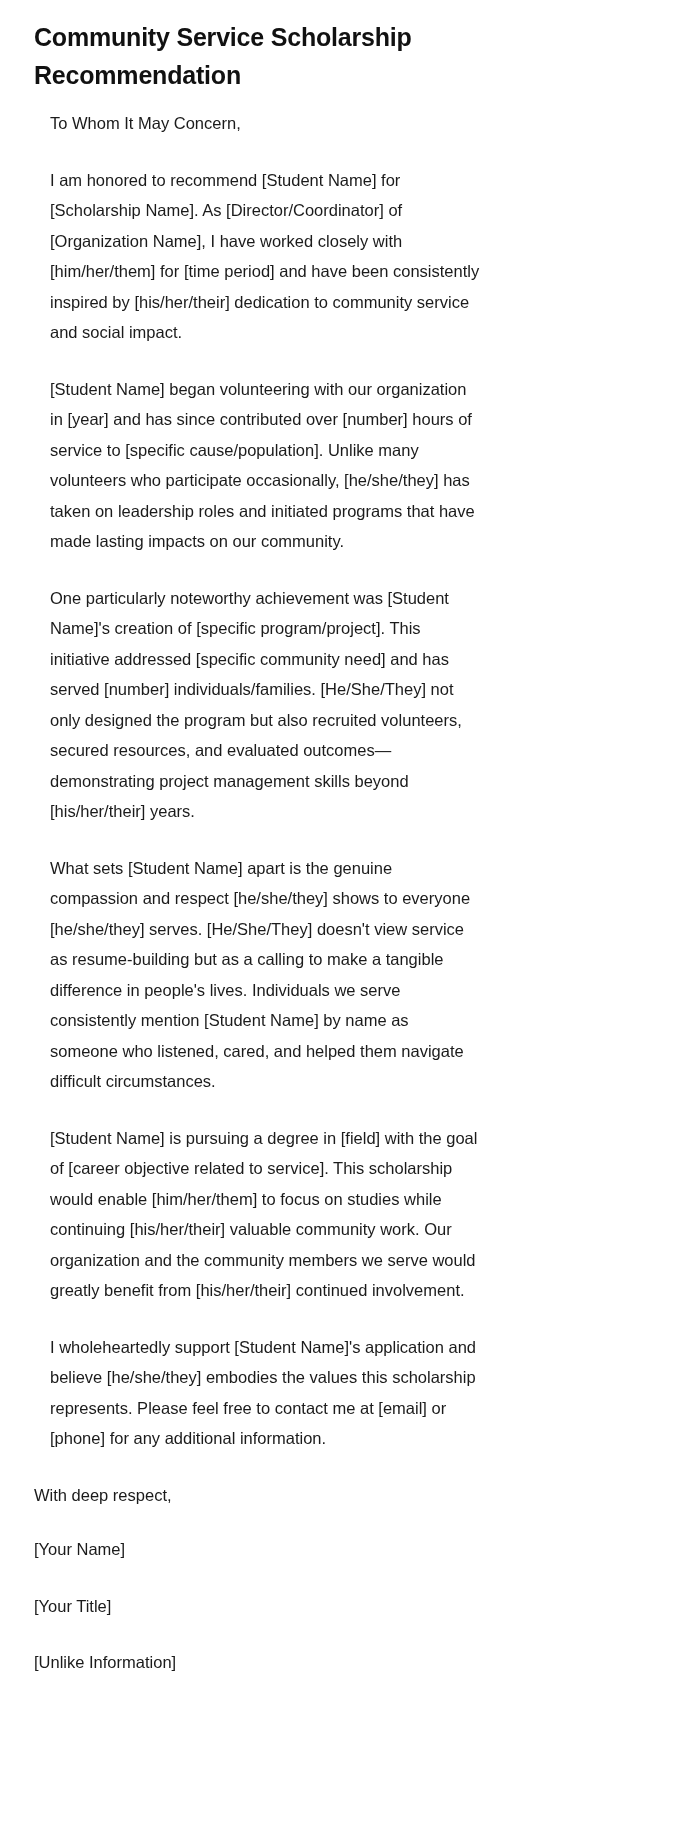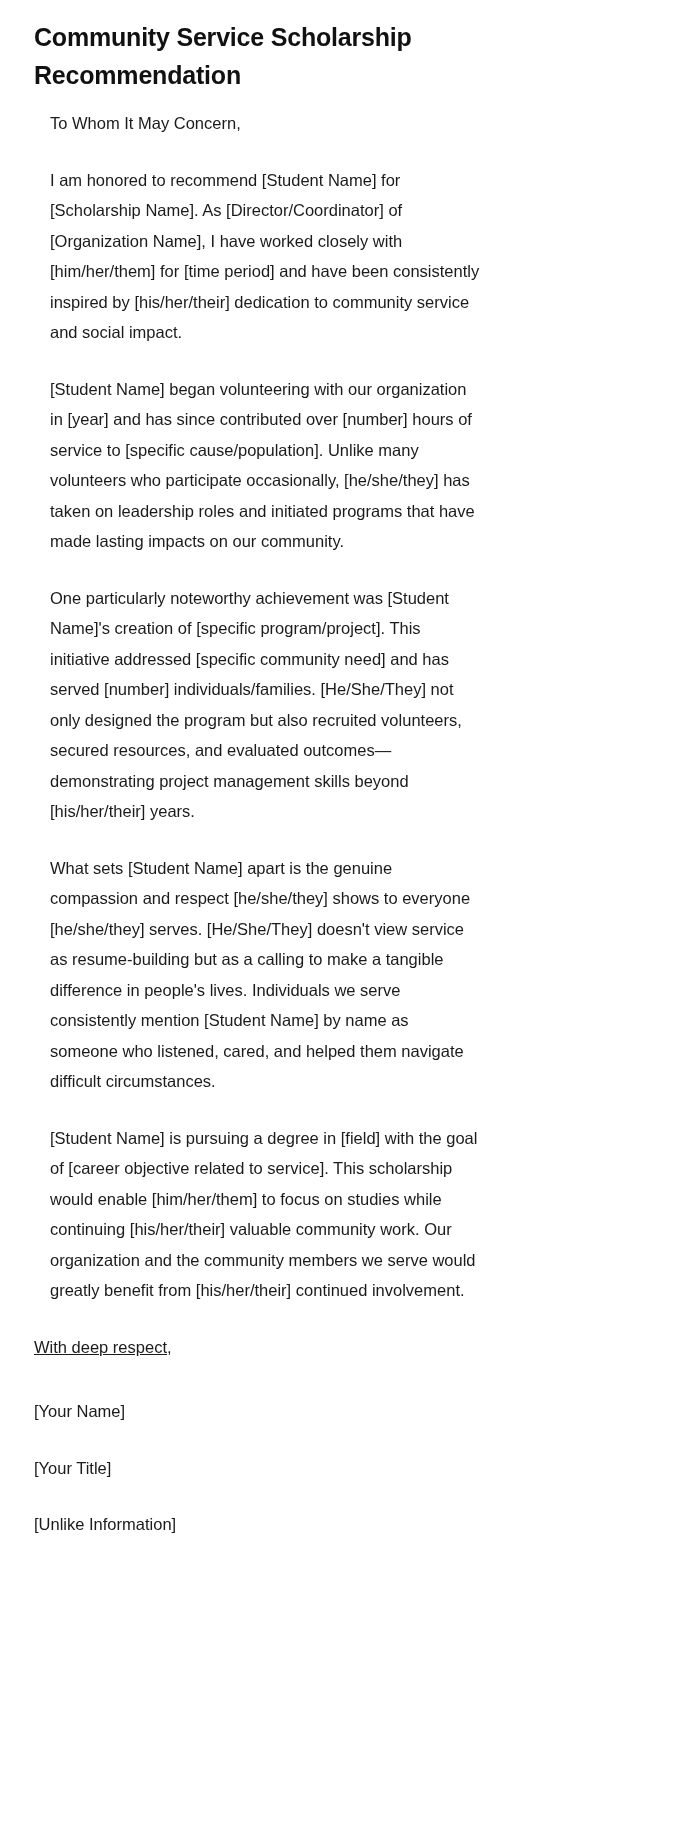--- a/index.html
+++ b/index.html
@@ -37,23 +37,22 @@
   .body-paragraph {
     font-size: 16.5px;
     line-height: 30.5px;
     margin: 0 0 26px 16px;
     color: #1b1b1b;
     text-align: left;
   }
   .closing-line {
     font-size: 16.5px;
     line-height: 30.5px;
-    margin: 0 0 34px 0;
+    margin: 0 0 24px 0;
     color: #1b1b1b;
-    text-decoration: underline;
   }
   .signature-block {
     margin: 0;
     padding: 0;
   }
   .signature-line {
     font-size: 16.5px;
     line-height: 30.5px;
     margin: 0 0 26px 0;
     color: #1b1b1b;
@@ -74,20 +73,21 @@
   <p class="body-paragraph">I am honored to recommend [Student Name] for [Scholarship Name]. As [Director/Coordinator] of [Organization Name], I have worked closely with [him/her/them] for [time period] and have been consistently inspired by [his/her/their] dedication to community service and social impact.</p>
 
   <p class="body-paragraph">[Student Name] began volunteering with our organization in [year] and has since contributed over [number] hours of service to [specific cause/population]. Unlike many volunteers who participate occasionally, [he/she/they] has taken on leadership roles and initiated programs that have made lasting impacts on our community.</p>
 
   <p class="body-paragraph">One particularly noteworthy achievement was [Student Name]'s creation of [specific program/project]. This initiative addressed [specific community need] and has served [number] individuals/families. [He/She/They] not only designed the program but also recruited volunteers, secured resources, and evaluated outcomes—demonstrating project management skills beyond [his/her/their] years.</p>
 
   <p class="body-paragraph">What sets [Student Name] apart is the genuine compassion and respect [he/she/they] shows to everyone [he/she/they] serves. [He/She/They] doesn't view service as resume-building but as a calling to make a tangible difference in people's lives. Individuals we serve consistently mention [Student Name] by name as someone who listened, cared, and helped them navigate difficult circumstances.</p>
 
   <p class="body-paragraph">[Student Name] is pursuing a degree in [field] with the goal of [career objective related to service]. This scholarship would enable [him/her/them] to focus on studies while continuing [his/her/their] valuable community work. Our organization and the community members we serve would greatly benefit from [his/her/their] continued involvement.</p>
 
+  <p class="body-paragraph">I wholeheartedly support [Student Name]'s application and believe [he/she/they] embodies the values this scholarship represents. Please feel free to contact me at [email] or [phone] for any additional information.</p>
 
   <p class="closing-line">With deep respect,</p>
 
   <div class="signature-block">
     <p class="signature-line">[Your Name]</p>
     <p class="signature-line">[Your Title]</p>
     <p class="signature-line">[Unlike Information]</p>
   </div>
 
 </div>

